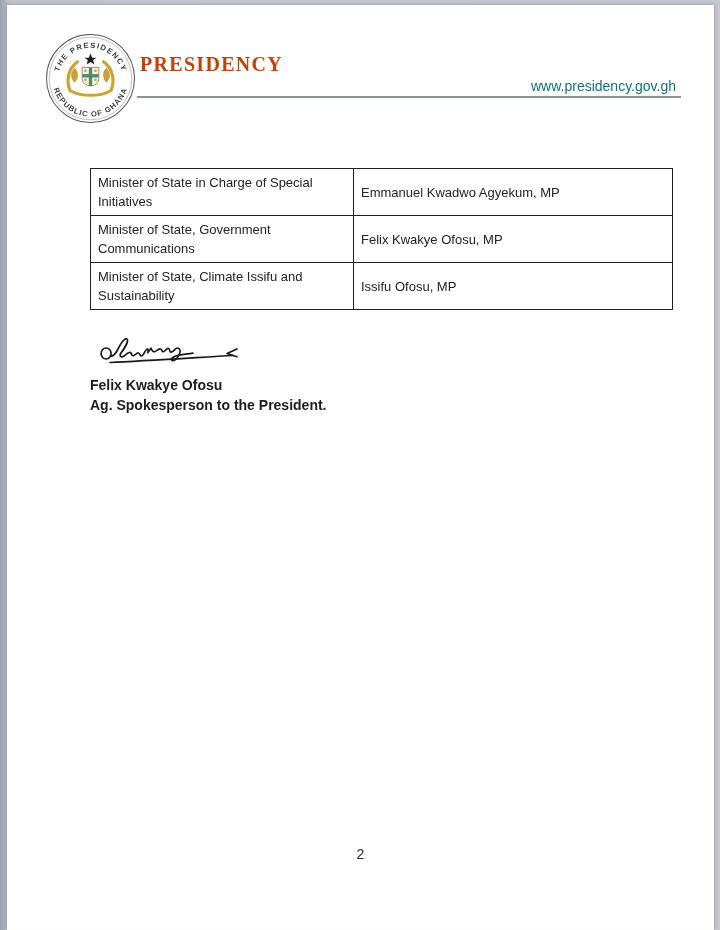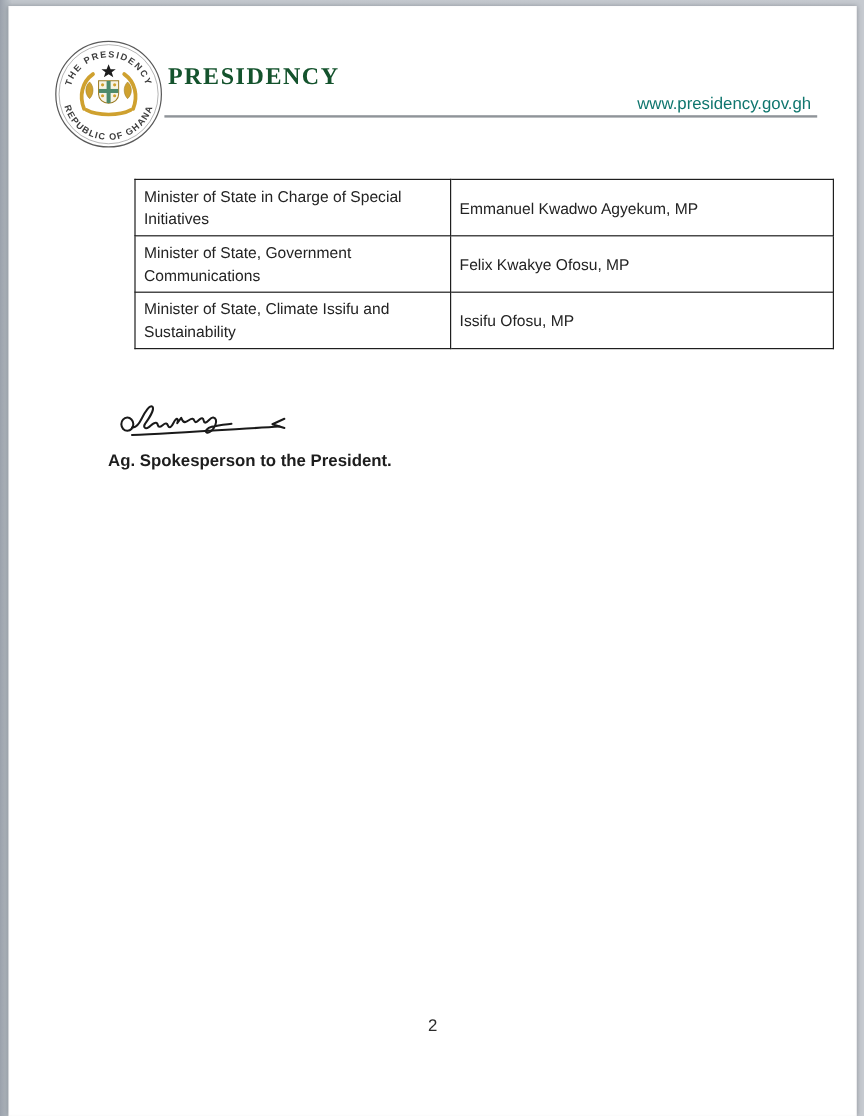--- a/index.html
+++ b/index.html
@@ -12,35 +12,35 @@
     position:absolute; left:7px; top:5px; right:6px; bottom:0;
     background:#ffffff;
     box-shadow:0 0 4px rgba(40,45,55,.35), inset 0 0 2px rgba(0,0,0,.05);
   }
   
   .seal { position:absolute; left:37px; top:27px; width:93px; height:93px; }
   .seal svg { width:100%; height:100%; display:block; }
   .lh-title {
     position:absolute; left:133px; top:50px;
     font-family:"Liberation Serif", serif; font-weight:700;
-    font-size:20px; line-height:19px; letter-spacing:1.3px; color:#14532d;
+    font-size:20px; line-height:19px; letter-spacing:1.3px; color:#c2410c;
     white-space:nowrap;
   }
   .lh-url {
     position:absolute; right:38px; top:73px;
     font-size:14px; color:#0f766e;
   }
   .lh-rule {
     position:absolute; left:130px; right:33px; top:91px; height:2px;
     background:#8f9499;
   }
   
   table.ministers {
-    position:absolute; left:83px; top:144px; width:550px;
-    border-collapse:collapse; table-layout:fixed;margin-left:22px;
+    position:absolute; left:83px; top:163px; width:550px;
+    border-collapse:collapse; table-layout:fixed;
   }
   table.ministers td {
     border:1.4px solid #1f1f1f;
     font-size:13px; line-height:19px; color:#232323;
     padding:3px 8px 3px 7px; vertical-align:middle;
     height:40px;
   }
   td.pos { width:247px; }
   td.name { width:303px; }
   
@@ -134,18 +134,19 @@
                  c2,-1.5 4.5,-4.5 6.5,-3.5 c1.6,0.8 0.4,3.2 2.4,3.2 c2,0 3.6,-3.2 5.6,-2.7
                  c2,0.5 1,3 3,3 c2,0 3,-4.5 5,-6.5 c1.5,-1.5 2.2,0.8 1.2,3.2 l3.3,-4.5
                  c0.8,2.2 1.5,4 3.5,3.5 c2.5,-0.6 4,-3.2 6,-2.7 c2,0.5 1,3.2 3,2.7
                  c2,-0.5 3,-3.7 5,-3.2 c2,0.5 0.5,3.7 2.5,3.7 c2.5,0 4.2,-4.7 6.7,-4.2
                  c2.2,0.4 3.2,2.7 1.7,6.2 c-1.5,3.7 -4.7,7.2 -7.2,6.2 c-1.9,-0.8 0.5,-3.7 4.2,-4.7
                  c5.5,-1.4 10.5,-1.8 16.5,-2.5"></path>
         <path d="M141,24 l-10,4.5 l10,3.2"></path>
         <path d="M14,37.5 C 48,36 102,32.5 137,30.5"></path>
       </g>
     </svg>
+    <div class="sig-name">Felix Kwakye Ofosu</div>
     <div class="sig-title">Ag. Spokesperson to the President.</div>
   </div>
 
   <div class="page-number">2</div>
 
 </div>
 
 </body></html>

